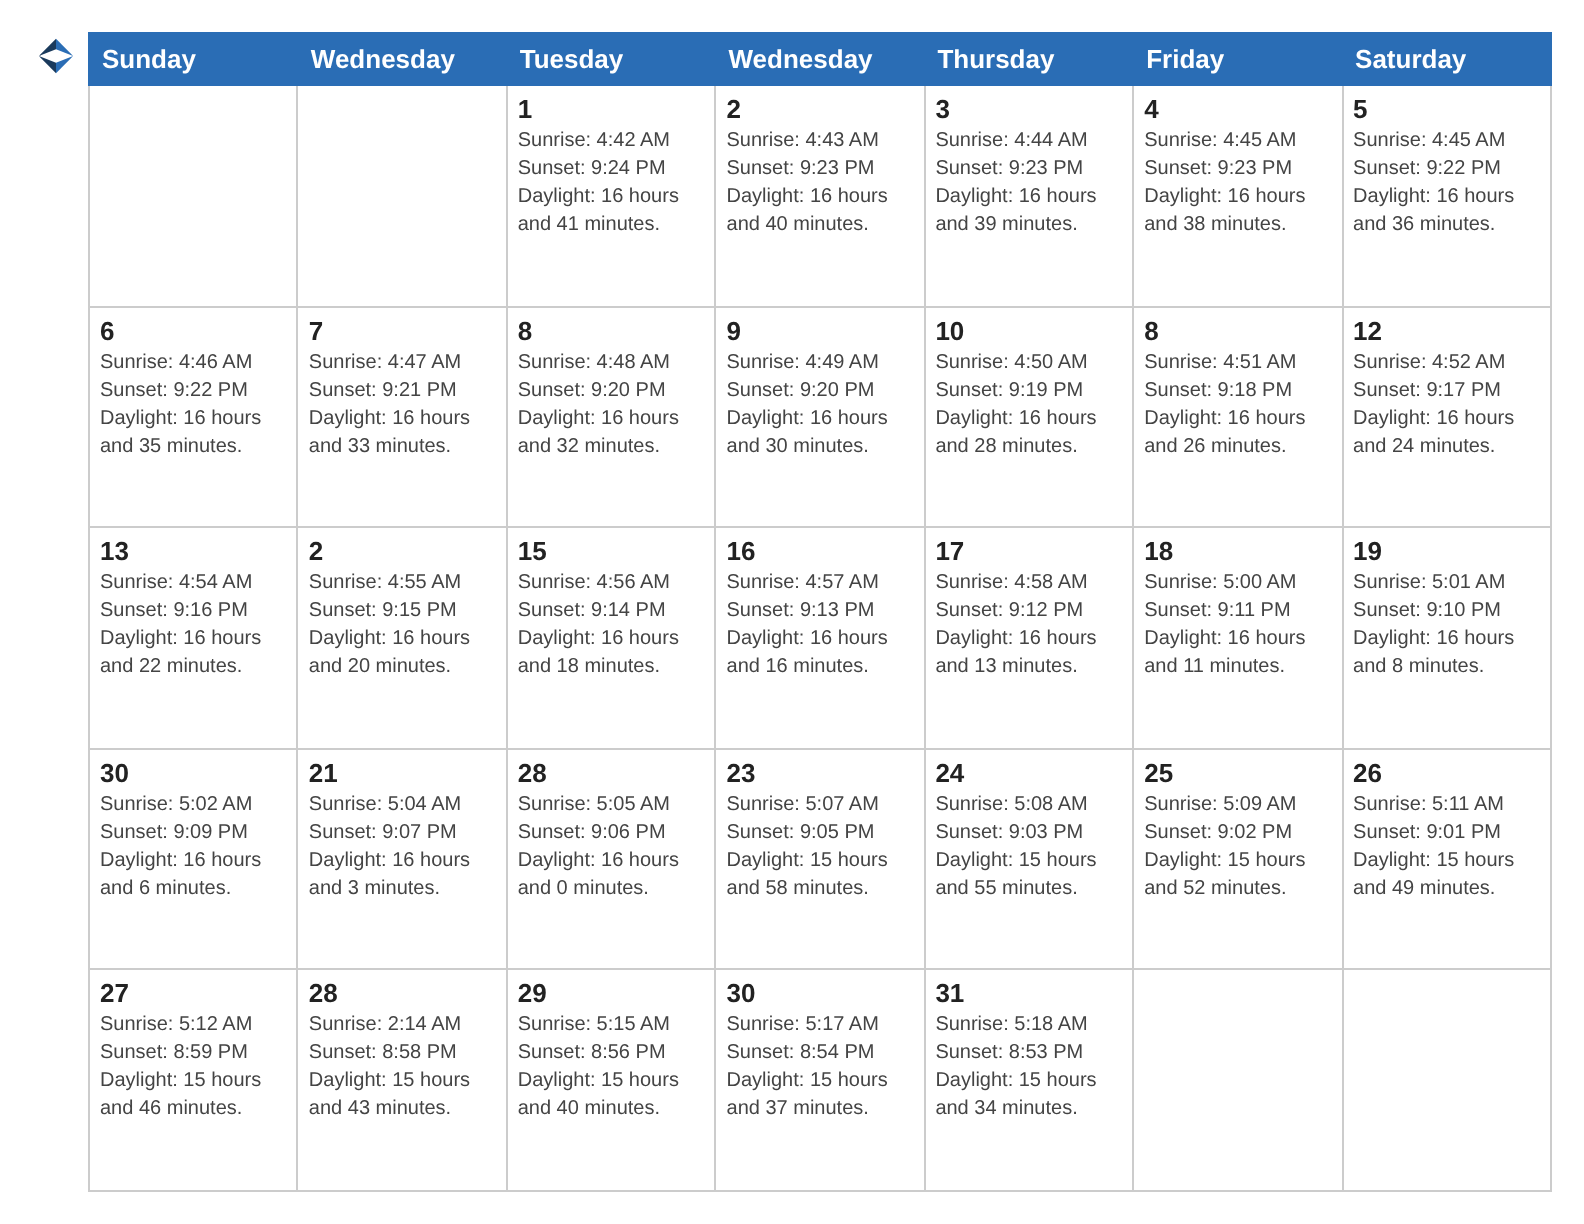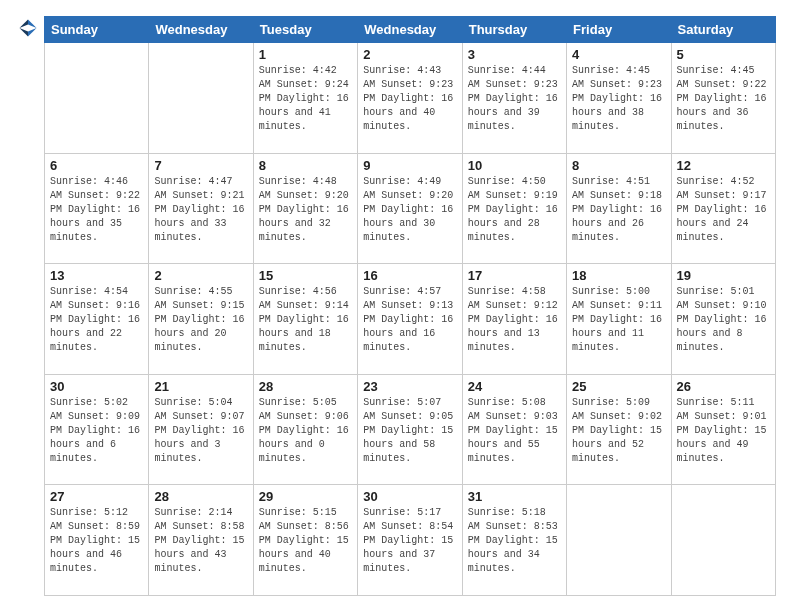--- a/index.html
+++ b/index.html
@@ -81,21 +81,20 @@
       font-size: 13px;
       font-weight: bold;
       color: #222;
       display: block;
       margin-bottom: 2px;
     }
     .cell-info {
       font-size: 10px;
       color: #444;
       line-height: 1.4;
-      font-family: Liberation Mono, monospace;
     }
     .empty { background: #fff; }
     tr.week-row td { height: 78px; }
   </style>
 </head>
 <body>
 
 <div class="page">
   <div class="header">
     <div class="logo">

